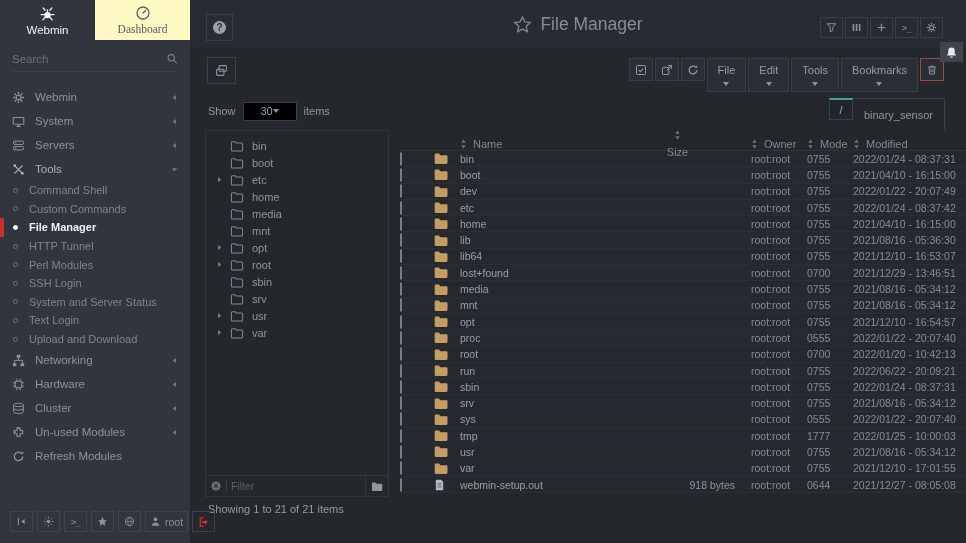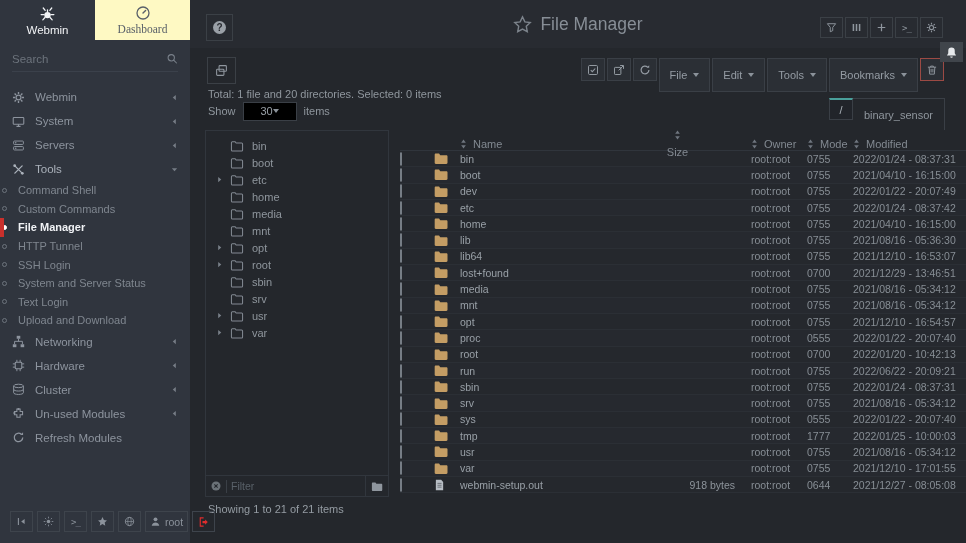--- a/index.html
+++ b/index.html
@@ -12,21 +12,21 @@
   .tabs { display:flex; height:40px; }
   .tab { flex:1; display:flex; flex-direction:column; align-items:center; justify-content:center; gap:2px; font-size:11.5px; cursor:pointer; }
   .tab.webmin { color:#f2f4f6; }
   .tab.dashboard { background:#fef9c3; color:#596069;font-family:Liberation Serif, serif; }
   .search-row { margin:6px 12px 0; height:26px; border-bottom:1px solid #3b414b; display:flex; align-items:center; }
   .search-row input { flex:1; background:transparent; border:none; outline:none; color:#9aa1a8; font-size:11.5px; }
   .search-row input::placeholder { color:#6c737c; }
   .menu { margin-top:13px; }
   .mi { height:24px; display:flex; align-items:center; padding:0 12px; gap:10px; font-size:11.5px; color:#8d949e; cursor:pointer; position:relative; }
   .mi .chev { margin-left:auto; color:#767d86; }
-  .smi { height:18.6px; display:flex; align-items:center; padding-left:2px; gap:11px; font-size:11px; color:#7f868f; cursor:pointer; position:relative; }
+  .smi { height:18.6px; display:flex; align-items:center; padding-left:13px; gap:11px; font-size:11px; color:#7f868f; cursor:pointer; position:relative; }
   .smi .bullet { width:5px; height:5px; border:1px solid #6d747d; border-radius:50%; flex:none; }
   .smi.active { color:#f0f2f5; font-weight:bold; }
   .smi.active::before { content:''; position:absolute; left:0; top:0; bottom:0; width:4px; background:var(--accent,#c9302c); }
   .smi.active .bullet { background:#fff; border-color:#fff; }
   .side-foot { position:absolute; left:10px; bottom:11px; display:flex; gap:4px; }
   .fbtn { height:21px; min-width:23px; padding:0 4px; border:1px solid #3e444c; display:flex; align-items:center; justify-content:center; gap:4px; color:#8b929b; font-size:10.5px; cursor:pointer; }
   .fbtn .mono { font-family:"DejaVu Sans Mono", monospace; font-size:9px; letter-spacing:-1px; }
   .fbtn.logout { color:#e02d2d; }
 
   
@@ -36,21 +36,21 @@
   .help-dot { width:13px; height:13px; border-radius:50%; background:#9aa0a7; color:#282b31; font-size:10px; font-weight:bold; display:flex; align-items:center; justify-content:center; }
   .page-title { position:absolute; left:0; right:0; top:0; height:48px; display:flex; align-items:center; justify-content:center; gap:8px; color:#878e96; font-size:17.5px; }
   .top-icons { position:absolute; right:23px; top:17px; display:flex; gap:2px; }
   .tbtn { width:23px; height:21px; border:1px solid #3b4046; display:flex; align-items:center; justify-content:center; color:#8f969e; cursor:pointer; font-size:10px; }
   .bell-tab { position:absolute; right:3px; top:42px; width:23px; height:20px; background:#40454b; color:#e6e9ec; display:flex; align-items:center; justify-content:center; cursor:pointer; z-index:3; }
 
   #content { position:absolute; top:48px; left:0; right:0; bottom:0; background:#24272c; }
   .copy-btn { position:absolute; left:17px; top:9px; width:29px; height:27px; border:1px solid #3b4046; display:flex; align-items:center; justify-content:center; color:#8f969e; cursor:pointer; }
   .toolbar-right { position:absolute; right:22px; top:10px; display:flex; gap:2px; height:23px; }
   .abtn { min-width:23px; height:23px; border:1px solid #3a3f46; background:#2b2f35; display:flex; align-items:center; justify-content:center; gap:6px; padding:0 5px; color:#959ca4; font-size:11px; cursor:pointer; }
-  .abtn.txt { padding:16px 10px; }
+  .abtn.txt { padding:16px 10px;flex-direction:column; }
   .abtn.trash { border-color:#9c4a44; }
   .dd-caret { width:0; height:0; border-left:3.5px solid transparent; border-right:3.5px solid transparent; border-top:4px solid #8b929a; }
   .summary { position:absolute; left:18px; top:40px; font-size:11px; color:#8f969d; }
   .show-row { position:absolute; left:18px; top:53px; height:20px; display:flex; align-items:center; gap:7px; font-size:11px; color:#8f969d; }
   .select { width:54px; height:19px; border:1px solid #3a3f46; background:#000000; display:flex; align-items:center; justify-content:center; padding:8px 6px; cursor:pointer; color:#9aa1a8; }
   .breadcrumb { position:absolute; right:21px; top:50px; display:flex; height:22px; }
   .crumb-root { width:24px; border:1px solid #3a3f46; border-top:2px solid var(--teal,#4aa09b); background:#21242a; display:flex; align-items:center; justify-content:center; font-size:11px; color:#aab1b8; cursor:pointer; }
   .crumb { border:1px solid #3a3f46; border-left:none; padding:16px 11px; display:flex; align-items:center; font-size:11px; color:#8f969d; cursor:pointer; }
 
   
@@ -297,20 +297,24 @@
         <div class="smi active">
     <span class="bullet"></span>
     <span>File Manager</span>
   </div>
         <div class="smi">
     <span class="bullet"></span>
     <span>HTTP Tunnel</span>
   </div>
         <div class="smi">
     <span class="bullet"></span>
+    <span>Perl Modules</span>
+  </div>
+        <div class="smi">
+    <span class="bullet"></span>
     <span>SSH Login</span>
   </div>
         <div class="smi">
     <span class="bullet"></span>
     <span>System and Server Status</span>
   </div>
         <div class="smi">
     <span class="bullet"></span>
     <span>Text Login</span>
   </div>
@@ -484,21 +488,20 @@
           <span>Bookmarks</span>
           <span class="dd-caret"></span>
         </div>
       <div class="abtn trash">
           <svg class="ic" width="12" height="12">
             <use href="#i-trash"></use>
           </svg>
         </div>
     </div>
 
-    <div class="summary">Total: 1 file and 20 directories. Selected: 0 items</div>
 
     <div class="show-row">
       <span>Show</span>
       <div class="select">
         <span>30</span>
         <span class="dd-caret"></span>
       </div>
       <span>items</span>
     </div>
 

